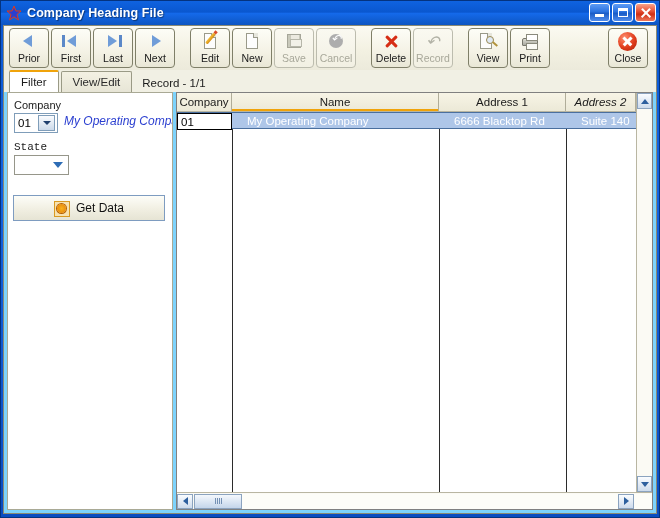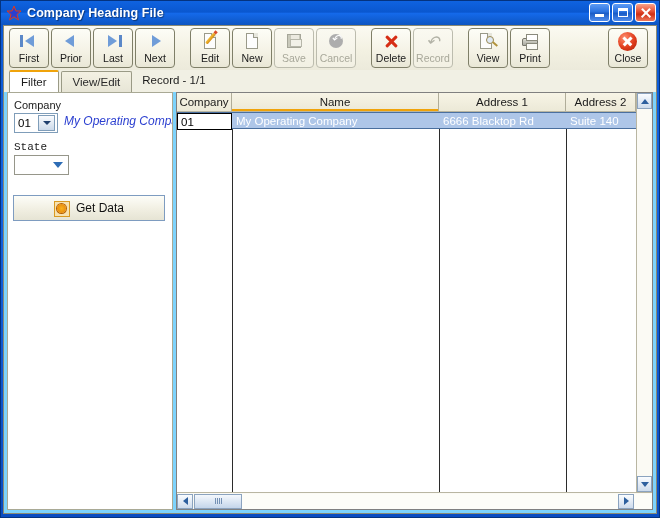--- a/index.html
+++ b/index.html
@@ -263,21 +263,21 @@
     width: 11px; height: 2.6px; background: #fff;
   }
   .closecirc:before { transform: rotate(45deg); }
   .closecirc:after  { transform: rotate(-45deg); }
 
   
   #tabstrip {
     flex: 0 0 22px;
     position: relative;
     display: flex;
-    align-items: center;
+    align-items: flex-end;
     padding-left: 5px;
     background: transparent;
   }
   .tab {
     height: 21px;
     padding: 0 11px;
     display: flex;
     align-items: center;
     font-size: 11.5px;
     color: #1b1b1b;
@@ -436,21 +436,21 @@
   #grid-rows { flex: 1 1 auto; position: relative; background: #fff; }
   .row {
     display: flex;
     height: 17px;
     position: relative;
   }
   .row.selected { background: #aec6e8; }
   .row.selected .cell { color: #ffffff; }
   .cell {
     font-size: 11.5px;
-    padding-left: 4px;
+    padding-left: 15px;
     display: flex; align-items: center;
     overflow: hidden; white-space: nowrap;
     color: #111;
     position: relative;
   }
   .cell.editing {
     background: #ffffff;
     color: #000 !important;
     border: 1px solid #000;
     height: 17px;
@@ -544,30 +544,30 @@
     </div>
   </div>
 
   <div id="client">
 
     <div id="toolbar">
 
       <div class="tb-group">
         <div class="tb-btn">
           <span class="ico nav-ico">
+              <i class="nav-tri nav-left" style="left:4px"></i>
+            </span>
+          <span class="lbl">Prior</span>
+        </div>
+        <div class="tb-btn">
+          <span class="ico nav-ico">
               <i class="nav-bar bar-l"></i>
               <i class="nav-tri nav-left" style="left:6px"></i>
             </span>
           <span class="lbl">First</span>
-        </div>
-        <div class="tb-btn">
-          <span class="ico nav-ico">
-              <i class="nav-tri nav-left" style="left:4px"></i>
-            </span>
-          <span class="lbl">Prior</span>
         </div>
         <div class="tb-btn">
           <span class="ico nav-ico">
               <i class="nav-tri nav-right" style="right:6px"></i>
               <i class="nav-bar bar-r"></i>
             </span>
           <span class="lbl">Last</span>
         </div>
         <div class="tb-btn">
           <span class="ico nav-ico">
@@ -692,21 +692,21 @@
             <div id="grid-head">
               <div class="hcell" style="flex:0 0 55px;">
                   <span>Company</span>
                 </div>
               <div class="hcell sorted" style="flex:0 0 207px;">
                   <span>Name</span>
                 </div>
               <div class="hcell" style="flex:0 0 127px;">
                   <span>Address 1</span>
                 </div>
-              <div class="hcell" style="flex:1 1 auto;">
+              <div class="hcell" style="flex:1 1 auto;font-style:italic;">
                   <span>Address 2</span>
                 </div>
             </div>
 
             <div id="grid-rows">
               <div class="colline" style="left:55px;"></div>
               <div class="colline" style="left:262px;"></div>
               <div class="colline" style="left:389px;"></div>
 
               <div class="row selected">

